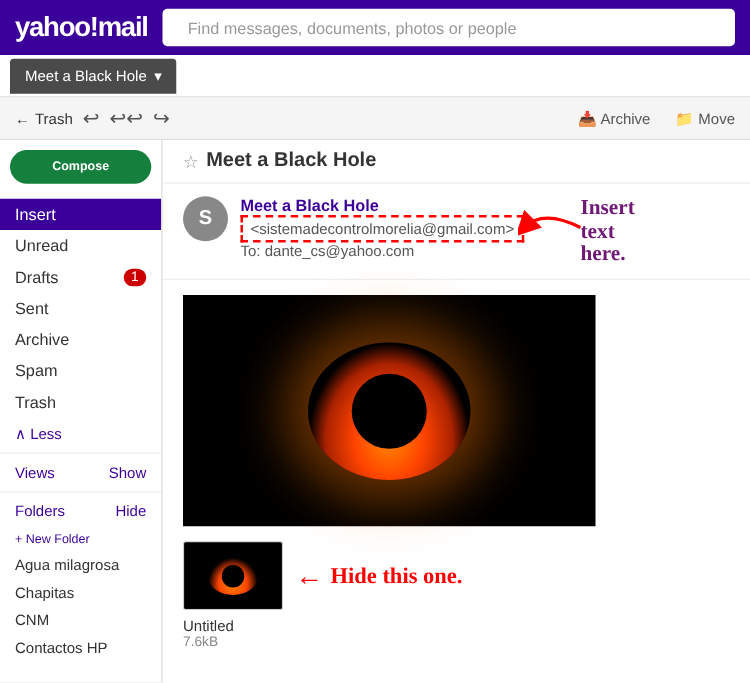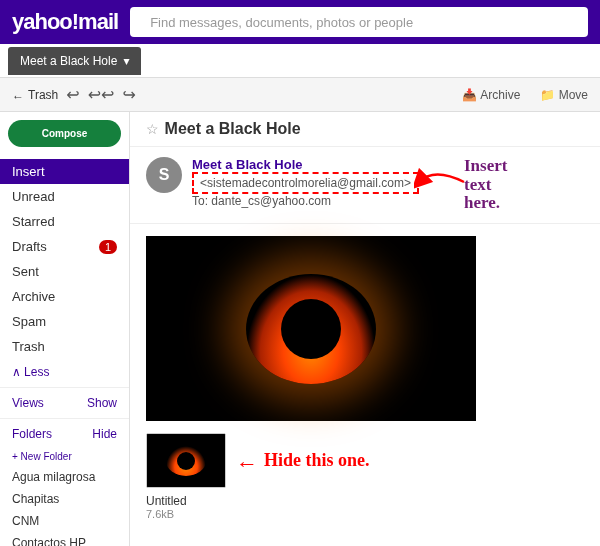--- a/index.html
+++ b/index.html
@@ -114,23 +114,20 @@
 
   <div class="sidebar">
     <div class="sidebar-compose-area">
       <button class="compose-btn">Compose</button>
     </div>
     <div class="sidebar-item active">
       <span>Insert</span>
     </div>
     <div class="sidebar-item">
       <span>Unread</span>
-    </div>
-    <div class="sidebar-item">
-      <span>Starred</span>
     </div>
     <div class="sidebar-item">
       <span>Drafts</span>
       <span class="badge">1</span>
     </div>
     <div class="sidebar-item">
       <span>Sent</span>
     </div>
     <div class="sidebar-item">
       <span>Archive</span>

